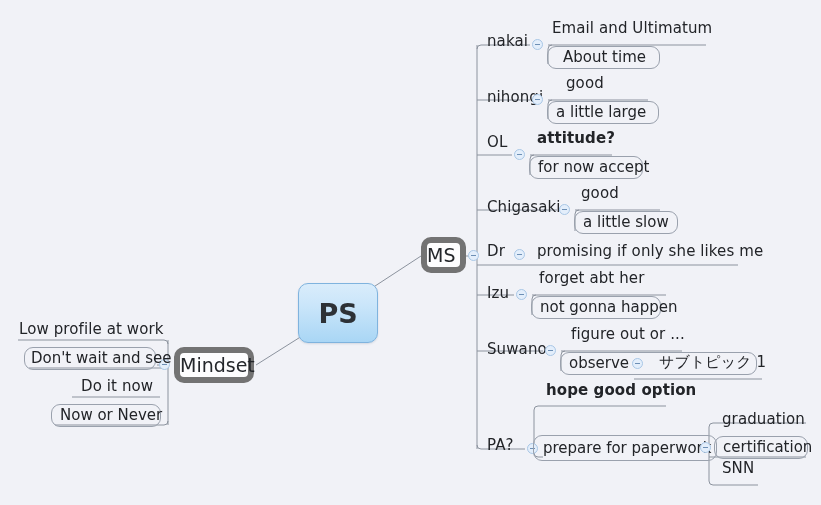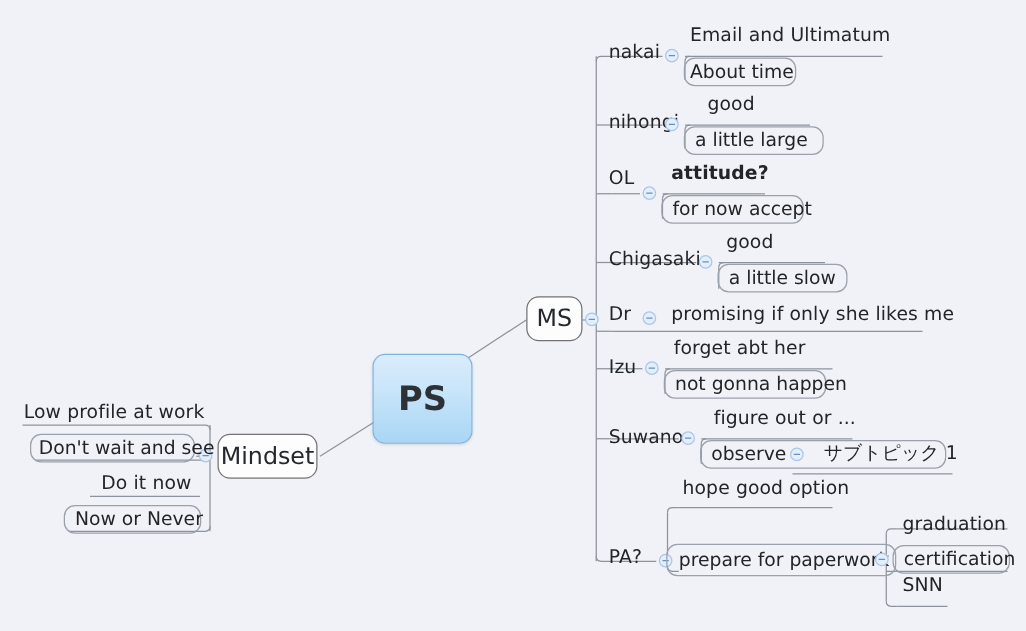--- a/index.html
+++ b/index.html
@@ -68,26 +68,26 @@
     align-items: center;
     justify-content: center;
     font-size: 27px;
     font-weight: bold;
     color: #2d3136;
     box-shadow: 0 1px 2px rgba(80,100,130,0.18);
   }
   .topicbox {
     position: absolute;
     box-sizing: border-box;
-    border: 1px solid #737373;
+    border: 6px solid #737373;
     border-radius: 10px;
     background: #fdfdfe;
     display: flex;
     align-items: center;
-    justify-content: center;
+    justify-content: flex-start;
     font-size: 19px;
     color: #24272b;
   }
 
   
   .toggle {
     position: absolute;
     width: 11px;
     height: 11px;
     border-radius: 50%;
@@ -182,21 +182,21 @@
       <path d="M 164 340 Q 168 340 168 344"></path>
       <path d="M 164 425 Q 168 425 168 421"></path>
       <path d="M 157 365 L 168 365"></path>
       <path d="M 18 340 L 164 340"></path>
       <path d="M 29 368 L 164 368"></path>
       <path d="M 72 397 L 160 397"></path>
       <path d="M 55 425 L 164 425"></path>
     </g>
   </svg>
 
-  <div class="rootbox" style="left:298px; top:283px; width:80px; height:72px;">
+  <div class="rootbox" style="left:298px; top:283px; width:80px; height:60px;">
     <span>PS</span>
   </div>
 
   <div class="topicbox" style="left:421px; top:237px; width:45px; height:36px;">
     <span>MS</span>
   </div>
   <div class="toggle" style="left:468px; top:250px;"></div>
 
   <div class="topicbox" style="left:174px; top:347px; width:80px; height:36px;">
     <span>Mindset</span>
@@ -211,21 +211,21 @@
 
   <div class="node" style="left:81px; top:378px;">Do it now</div>
 
   <div class="boxnode" style="left:51px; top:404px; width:110px; height:23px; padding-left:8px;">
     <span>Now or Never</span>
   </div>
 
   <div class="node" style="left:487px; top:33px;">nakai</div>
   <div class="toggle" style="left:532px; top:39px;"></div>
   <div class="node" style="left:552px; top:20px;">Email and Ultimatum</div>
-  <div class="boxnode" style="left:547px; top:46px; width:90px; height:23px; padding-left:4px;">
+  <div class="boxnode" style="left:547px; top:46px; width:113px; height:23px; padding-left:15px;">
     <span>About time</span>
   </div>
 
   <div class="node" style="left:487px; top:89px;">nihongi</div>
   <div class="toggle" style="left:532px; top:94px;"></div>
   <div class="node" style="left:566px; top:75px;">good</div>
   <div class="boxnode" style="left:547px; top:101px; width:112px; height:23px; padding-left:8px;">
     <span>a little large</span>
   </div>
 
@@ -258,21 +258,21 @@
   <div class="toggle" style="left:545px; top:345px;"></div>
   <div class="node" style="left:571px; top:326px;">figure out or ...</div>
   <div class="boxnode" style="left:560px; top:352px; width:197px; height:23px; padding-left:8px;">
     <span>observe</span>
   </div>
   <div class="toggle" style="left:632px; top:358px;"></div>
   <div class="node" style="left:659px; top:354px;">サブトピック 1</div>
 
   <div class="node" style="left:487px; top:437px;">PA?</div>
   <div class="toggle" style="left:527px; top:443px;"></div>
-  <div class="node" style="left:546px; top:382px;">hope good option</div>
+  <div class="node" style="left:546px; top:382px;font-weight:bold;">hope good option</div>
 
   <div class="boxnode" style="left:533px; top:435px; width:184px; height:26px; padding-left:9px;">
     <span>prepare for paperwork</span>
   </div>
   <div class="toggle" style="left:700px; top:442px;"></div>
 
   <div class="node" style="left:722px; top:411px;">graduation</div>
   <div class="boxnode" style="left:714px; top:436px; width:94px; height:23px; padding-left:8px;">
     <span>certification</span>
   </div>

